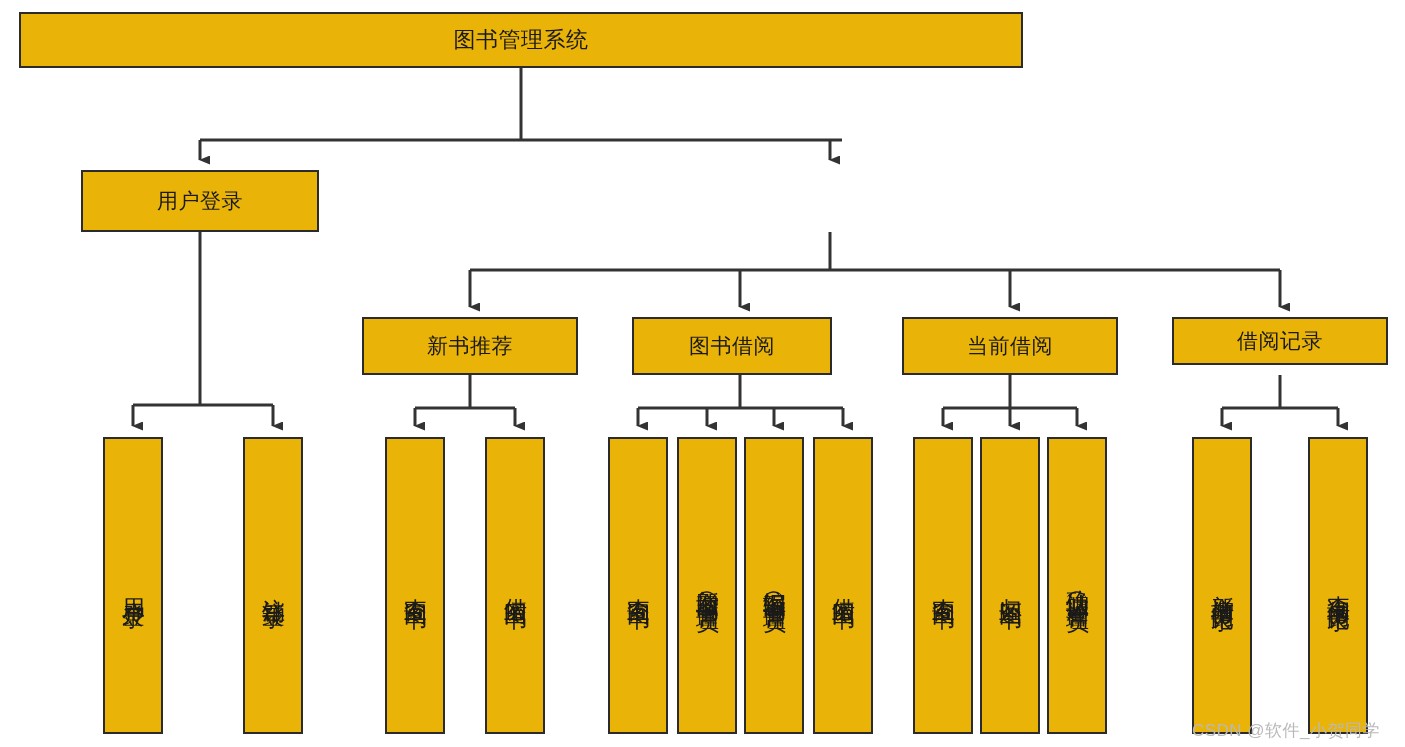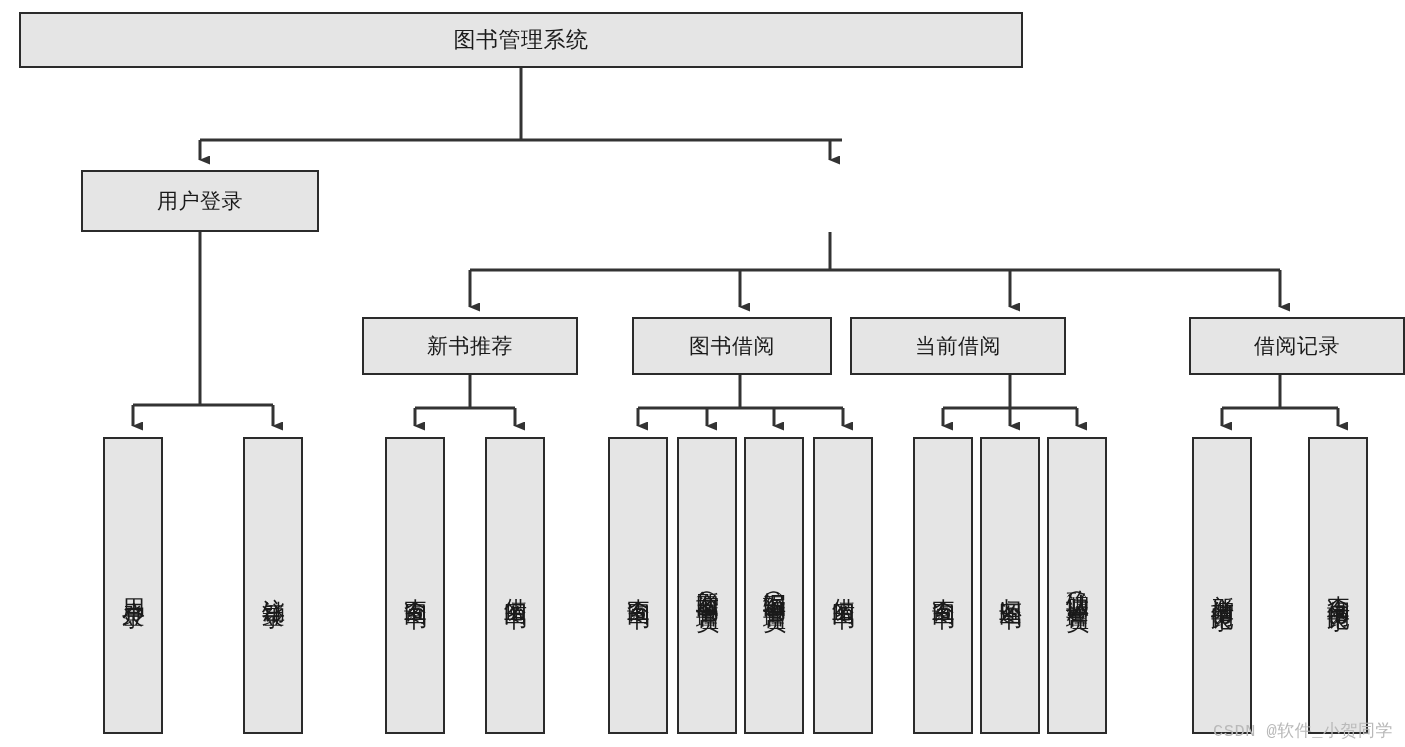--- a/index.html
+++ b/index.html
@@ -22,21 +22,21 @@
     position: absolute;
     left: 0;
     top: 0;
     width: 1405px;
     height: 747px;
     pointer-events: none;
   }
   .node {
     position: absolute;
     box-sizing: border-box;
-    background: #e5e5e5;
+    background: #eab308;
     border: 2.5px solid #2b2b2b;
     display: flex;
     align-items: center;
     justify-content: center;
     color: #1a1a1a;
     z-index: 2;
   }
   .node-label {
     display: block;
     text-align: center;
@@ -60,28 +60,28 @@
     writing-mode: vertical-rl;
     text-orientation: upright;
     font-size: 23px;
     line-height: 1.12;
     letter-spacing: 3px;
     white-space: nowrap;
     text-align: center;
   }
   .watermark {
     position: absolute;
-    right: 12px;
+    right: 25px;
     bottom: 5px;
     font-size: 17px;
     color: #b9b9b9;
     letter-spacing: 0.5px;
     z-index: 5;
     white-space: nowrap;
-    font-family: Liberation Mono, monospace;
+    font-family: Liberation Sans, sans-serif;
   }
 </style>
 </head>
 <body>
 
 <div id="canvas">
 
   <svg id="edges" viewBox="0 0 1405 747" width="1405" height="747">
     <defs>
       <marker id="arrowhead" markerWidth="9" markerHeight="11" refX="4.5" refY="10" orient="auto" markerUnits="userSpaceOnUse">
@@ -139,24 +139,24 @@
   <div class="node horiz" style="left:81px; top:170px; width:238px; height:62px;">
     <span class="node-label">用户登录</span>
   </div>
 
   <div class="node horiz" style="left:362px; top:317px; width:216px; height:58px;">
     <span class="node-label">新书推荐</span>
   </div>
   <div class="node horiz" style="left:632px; top:317px; width:200px; height:58px;">
     <span class="node-label">图书借阅</span>
   </div>
-  <div class="node horiz" style="left:850px; top:317px; width:216px; height:58px;">
+  <div class="node horiz" style="left:902px; top:317px; width:216px; height:58px;">
     <span class="node-label">当前借阅</span>
   </div>
-  <div class="node horiz" style="left:1172px; top:317px; width:216px; height:58px;margin-left:17px;">
+  <div class="node horiz" style="left:1172px; top:317px; width:216px; height:48px;">
     <span class="node-label">借阅记录</span>
   </div>
 
   <div class="node vert" style="left:103px; top:437px; width:60px; height:297px;">
     <span class="node-label">用户登录</span>
   </div>
   <div class="node vert" style="left:243px; top:437px; width:60px; height:297px;">
     <span class="node-label">注销登录</span>
   </div>
 

